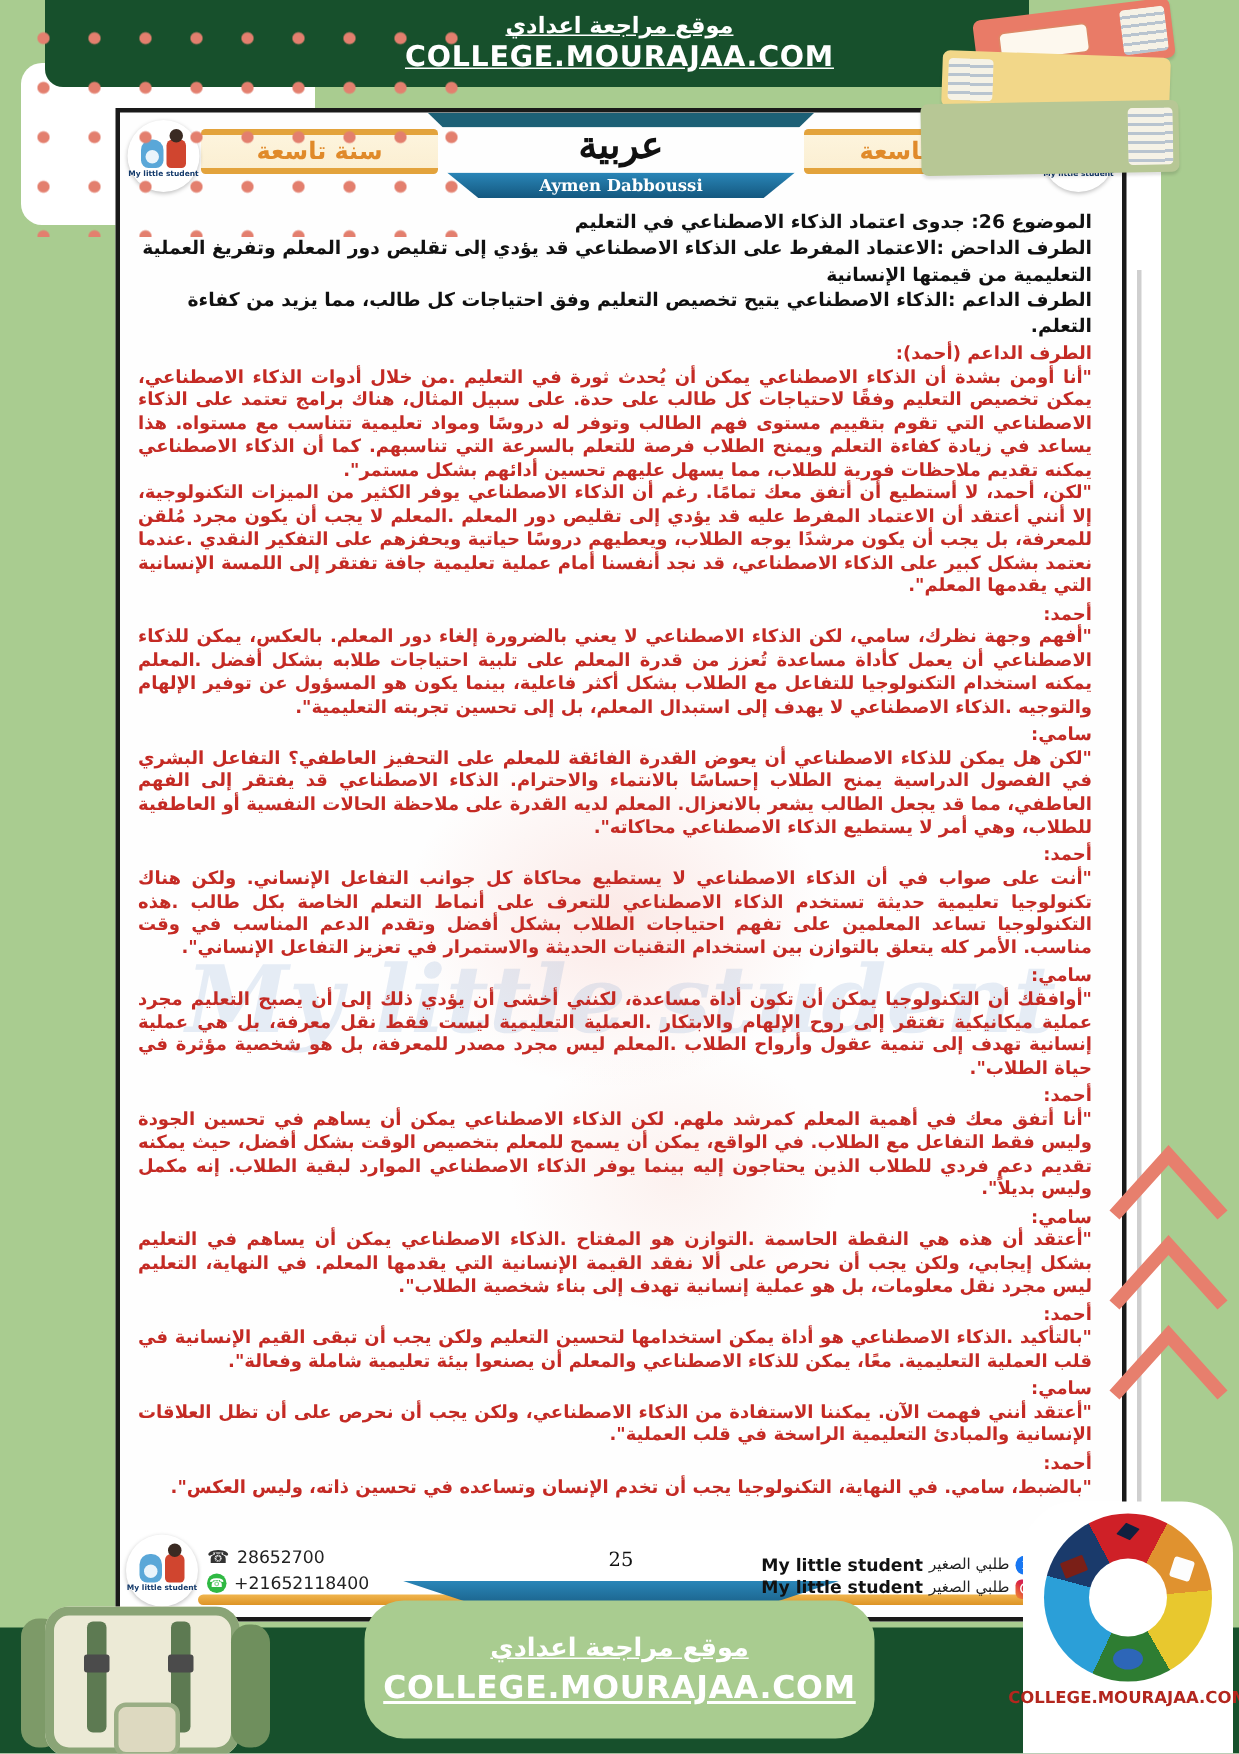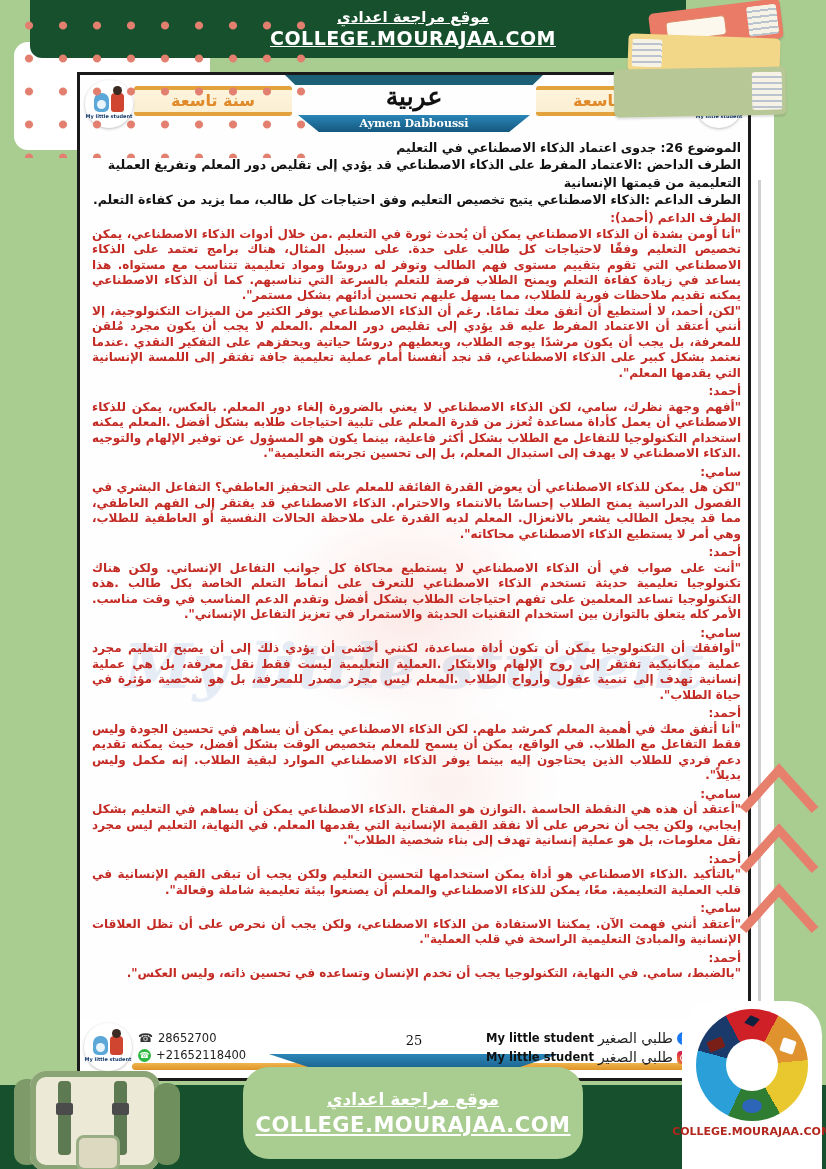--- a/index.html
+++ b/index.html
@@ -58,42 +58,42 @@
   .badge .kid:before{content:"";position:absolute;left:2px;top:-7px;width:9px;height:9px;background:#3a2a22;border-radius:50%;}
   .badge .brand{font-size:5px;font-weight:bold;color:#143a6b;margin-top:1px;white-space:nowrap;}
   .badge-hl{left:5px;top:5px;} .badge-hr{right:5px;top:5px;}
   .subject{position:absolute;left:0;right:0;top:9px;text-align:center;font-size:25px;font-weight:bold;color:#111;
     font-family:"DejaVu Serif",serif;line-height:1;}
   .author-ribbon{position:absolute;left:50%;transform:translateX(-50%);top:40px;width:232px;height:17px;
     background:linear-gradient(#2a86b8,#14587f);clip-path:polygon(0 0,100% 0,91% 100%,9% 100%);
     display:flex;align-items:center;justify-content:center;color:#fff;font-weight:bold;font-size:11px;
     font-family:"DejaVu Serif",serif;}
   
-  .content{direction:rtl;padding:6px 7px 0 12px;position:relative;z-index:1;}
+  .content{direction:rtl;padding:6px 20px 0 12px;position:relative;z-index:1;}
   .intro-line{color:#111;font-weight:bold;font-size:12.5px;line-height:1.38;text-align:right;margin:0;}
   .speech-label{color:#c42a24;font-weight:bold;font-size:12px;line-height:1.3;margin:3px 0 0 0;}
   .speech-text{color:#c42a24;font-weight:bold;font-size:12px;line-height:1.29;text-align:justify;margin:0;}
   
   .doc-footer{position:absolute;left:0;right:0;bottom:0;height:58px;background:#fff;z-index:2;}
   .f-gold{position:absolute;bottom:8px;height:7px;background:linear-gradient(#f0b54e,#dd9426);border-radius:4px;}
   .f-gold-l{left:52px;width:210px;} .f-gold-r{right:52px;width:210px;}
   .f-blue{position:absolute;left:50%;transform:translateX(-50%);bottom:0;width:330px;height:24px;
     background:linear-gradient(#2a86b8,#134f73);clip-path:polygon(6% 0,94% 0,72% 100%,28% 100%);}
   .f-badge-l{left:4px;bottom:7px;} .f-badge-r{right:4px;bottom:7px;}
   .phone-block{position:absolute;left:58px;bottom:14px;font-size:11.5px;color:#222;line-height:1.45;direction:ltr;}
   .phone-row{display:flex;align-items:center;gap:5px;}
   .phone-glyph{font-size:12px;color:#333;}
   .wa-icon{width:13px;height:13px;background:#2fb943;border-radius:50%;color:#fff;font-size:8px;display:flex;
     align-items:center;justify-content:center;}
   .page-num{position:absolute;left:0;right:0;bottom:30px;text-align:center;font-size:13px;color:#111;
     font-family:"DejaVu Serif",serif;}
   .social-block{position:absolute;right:58px;bottom:11px;}
   .social-row{display:flex;align-items:center;justify-content:flex-end;gap:4px;line-height:1.35;}
   .social-en{font-size:11.5px;font-weight:bold;color:#111;}
-  .social-ar{font-size:14px;color:#222;}
+  .social-ar{font-size:10px;color:#222;}
   .fb-icon{width:13px;height:13px;border-radius:50%;background:#1877f2;color:#fff;font-size:10px;font-weight:bold;
     display:flex;align-items:center;justify-content:center;font-family:"DejaVu Serif",serif;}
   .ig-icon{width:13px;height:13px;border-radius:4px;background:linear-gradient(45deg,#f09433,#dc2743,#bc1888);
     display:flex;align-items:center;justify-content:center;}
   .ig-icon span{width:6px;height:6px;border:1.5px solid #fff;border-radius:50%;display:block;}
   
   .chevrons{position:absolute;left:733px;top:752px;z-index:2;}
   .chevrons svg{display:block;margin-bottom:-14px;}
   
   .bottom-band{position:absolute;left:0;bottom:0;width:826px;height:84px;background:#17502c;z-index:4;}

